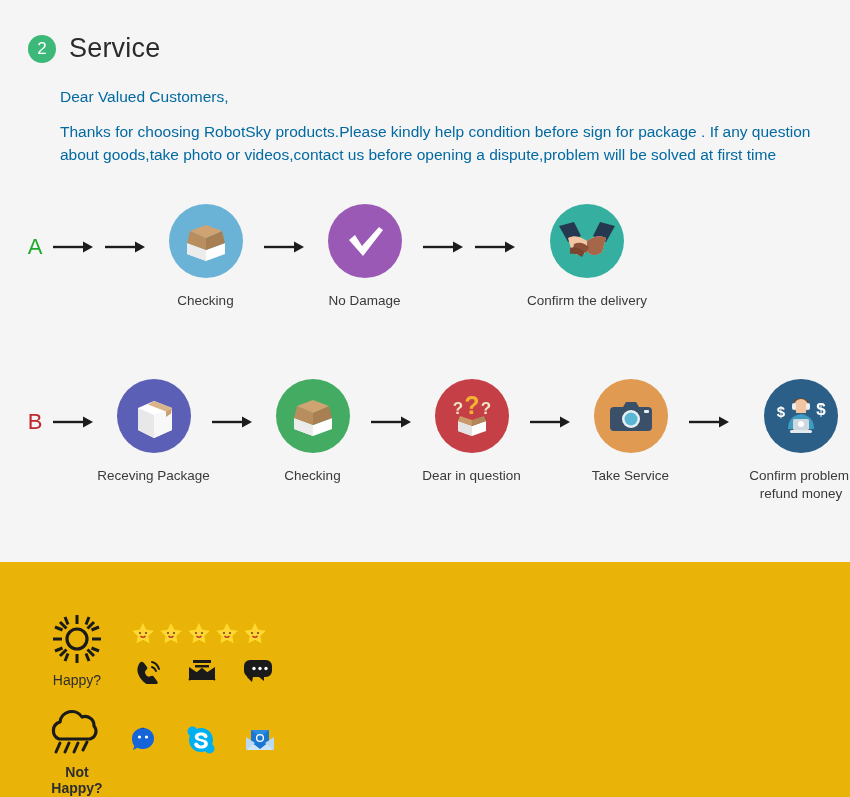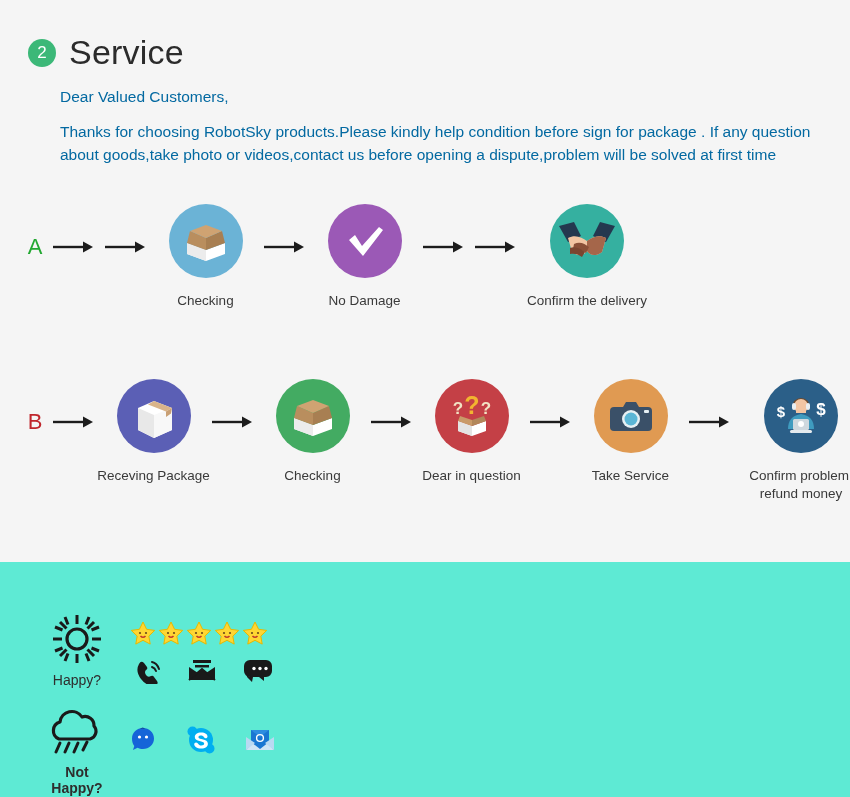--- a/index.html
+++ b/index.html
@@ -21,21 +21,21 @@
     position:absolute;left:28px;top:33px;
     display:flex;align-items:center;gap:13px;
   }
   .badge-num{
     width:28px;height:28px;border-radius:50%;
     background:#3cb878;color:#ffffff;
     display:flex;align-items:center;justify-content:center;
     font-size:17px;font-weight:400;line-height:1;
   }
   .section-title{
-    font-size:34px;font-weight:400;color:#2b2b2b;letter-spacing:.2px;
+    font-size:27px;font-weight:400;color:#2b2b2b;letter-spacing:.2px;
   }
 
   .intro{
     position:absolute;left:60px;top:85px;width:790px;
     font-size:15.5px;color:#0369a1;line-height:1.52;
   }
   .intro .greet{display:block;margin-bottom:11px;}
   .intro .body{display:block;}
 
   
@@ -69,21 +69,21 @@
   }
   .step-label{
     margin-top:14px;font-size:13.5px;color:#3a3a3a;text-align:center;
     line-height:1.35;white-space:nowrap;
   }
   .step-label.two-line{white-space:normal;width:130px;}
 
   
   .contact-section{
     position:absolute;left:0;top:562px;width:850px;height:235px;
-    background:#5eead4;
+    background:#eab308;
   }
   .mood-block{position:absolute;}
   .mood-block.happy{left:38px;top:48px;}
   .mood-block.sad{left:38px;top:140px;font-weight:bold;}
   .mood-icon{width:78px;height:58px;display:flex;align-items:center;justify-content:center;}
   .mood-label{margin-top:4px;text-align:center;width:78px;font-size:14px;color:#2e2e2e;}
 
   .icon-row{position:absolute;display:flex;align-items:center;}
   .icon-row.stars{left:130px;top:620px;gap:2px;}
   .icon-row.contact1{left:135px;top:658px;gap:24px;}

